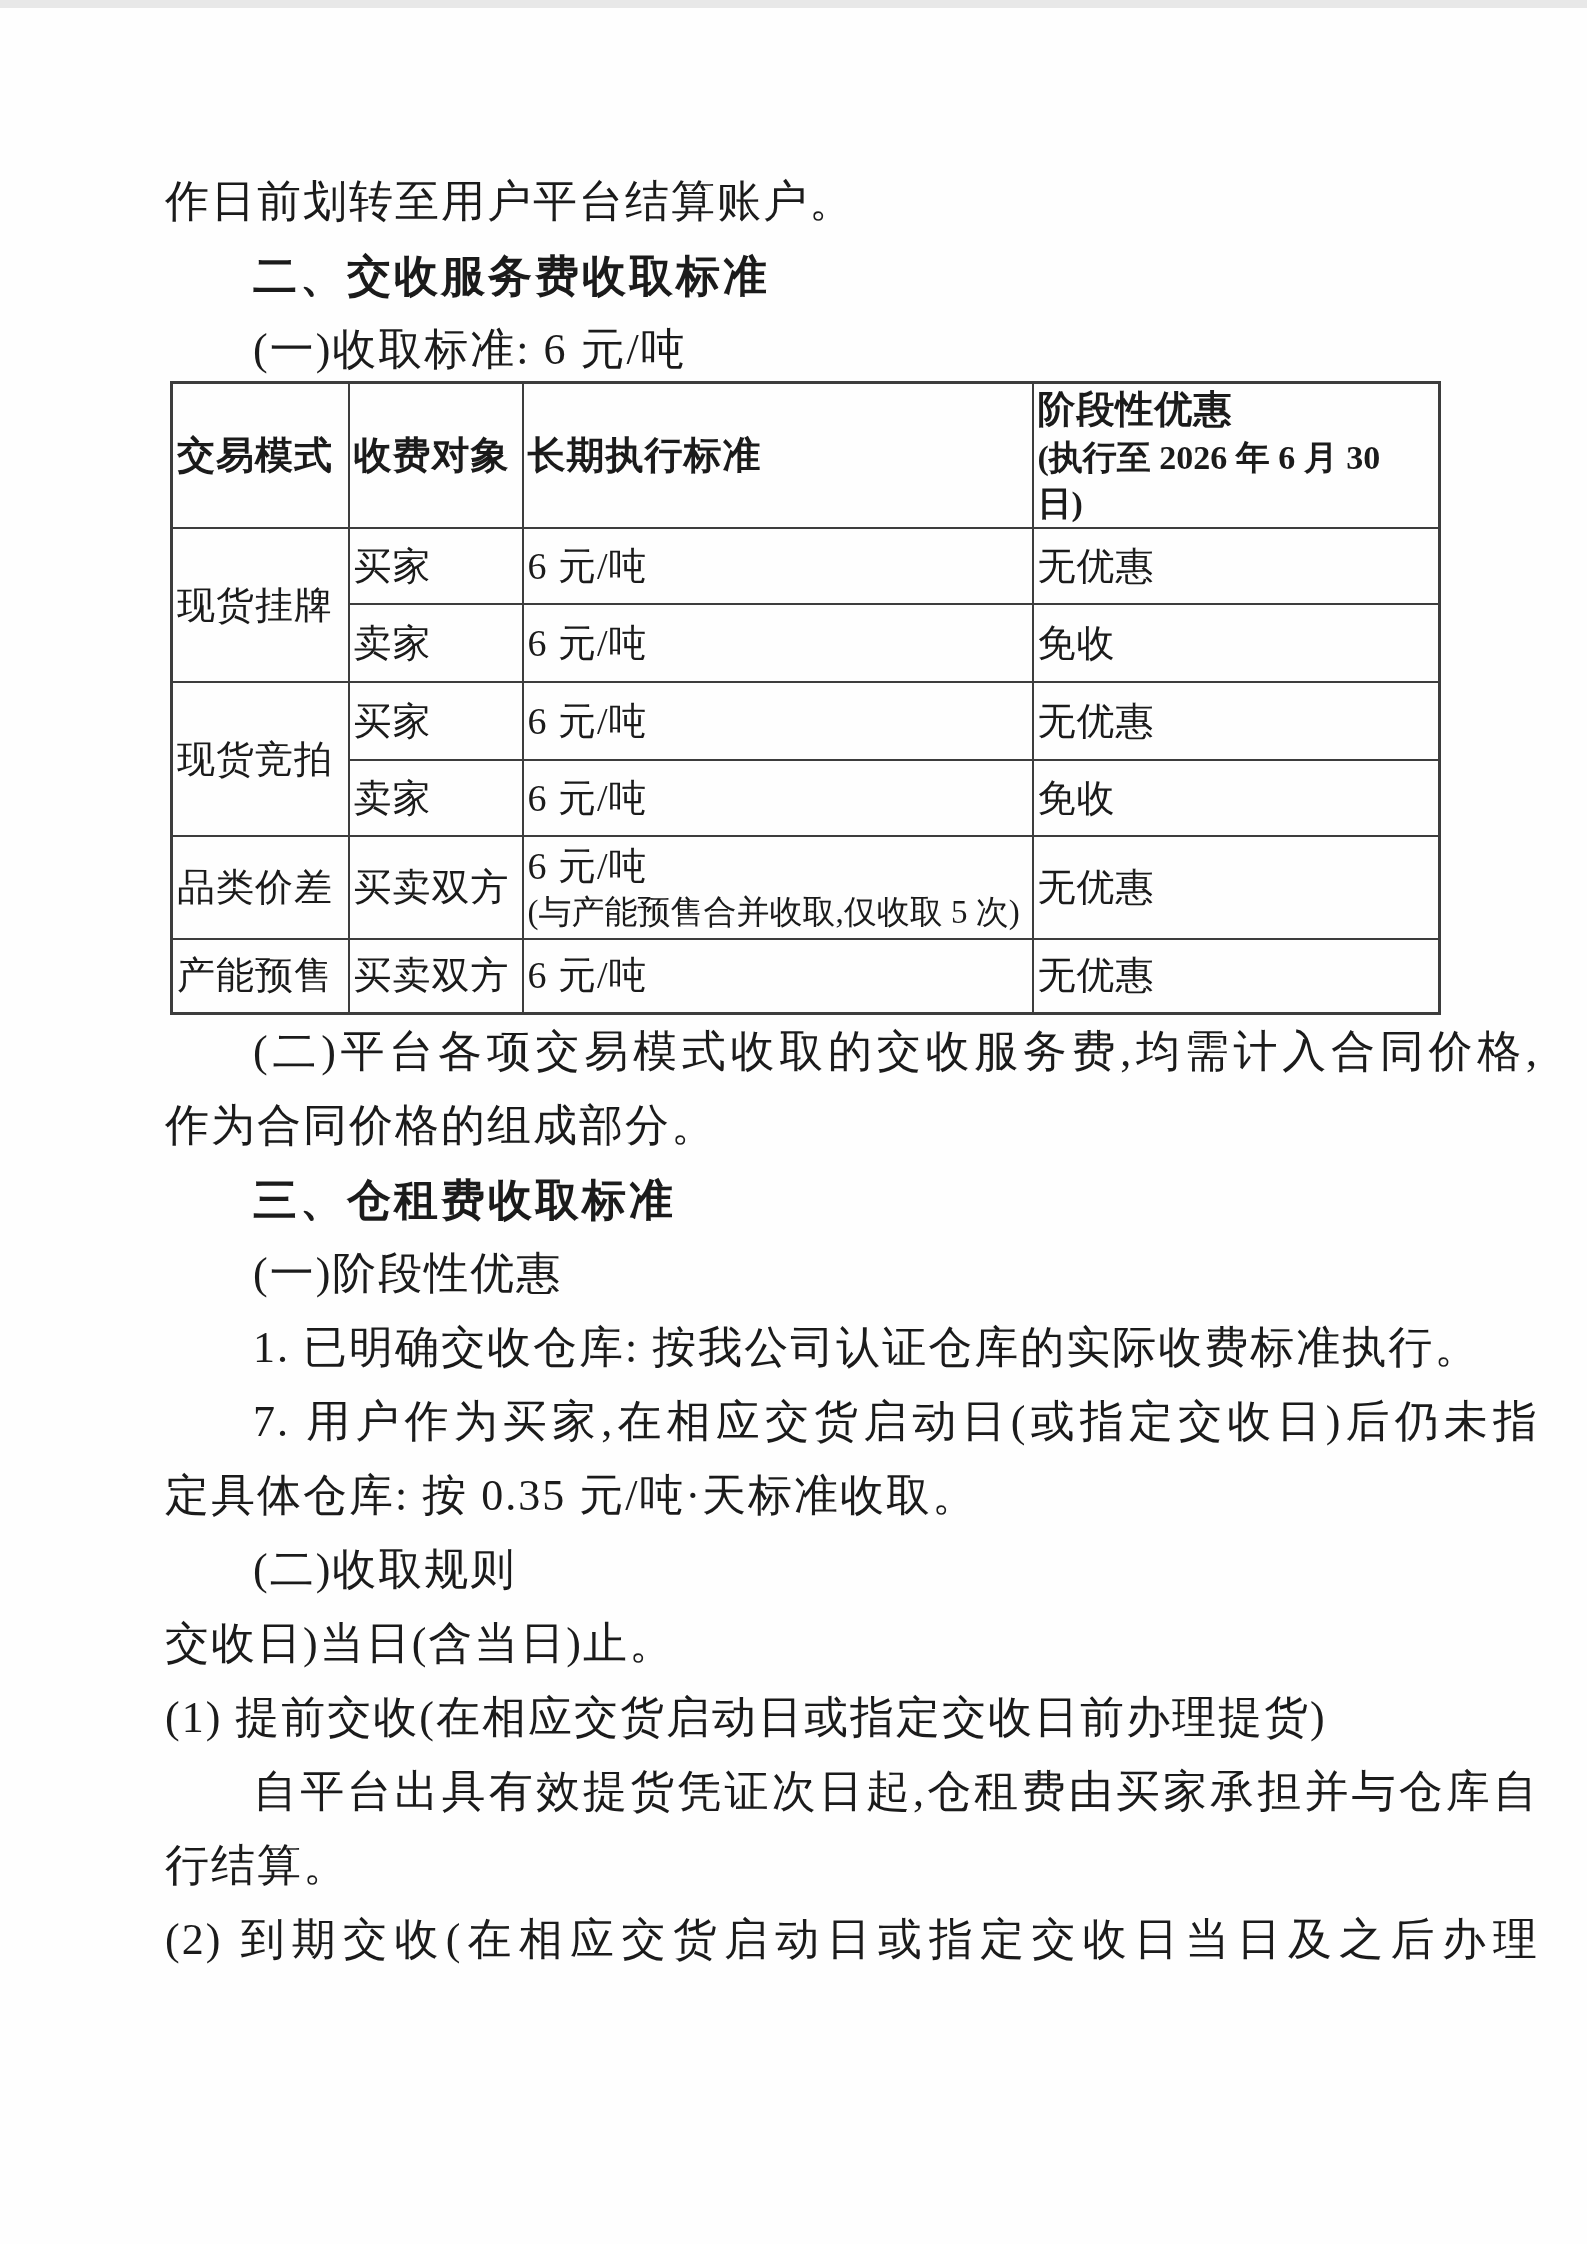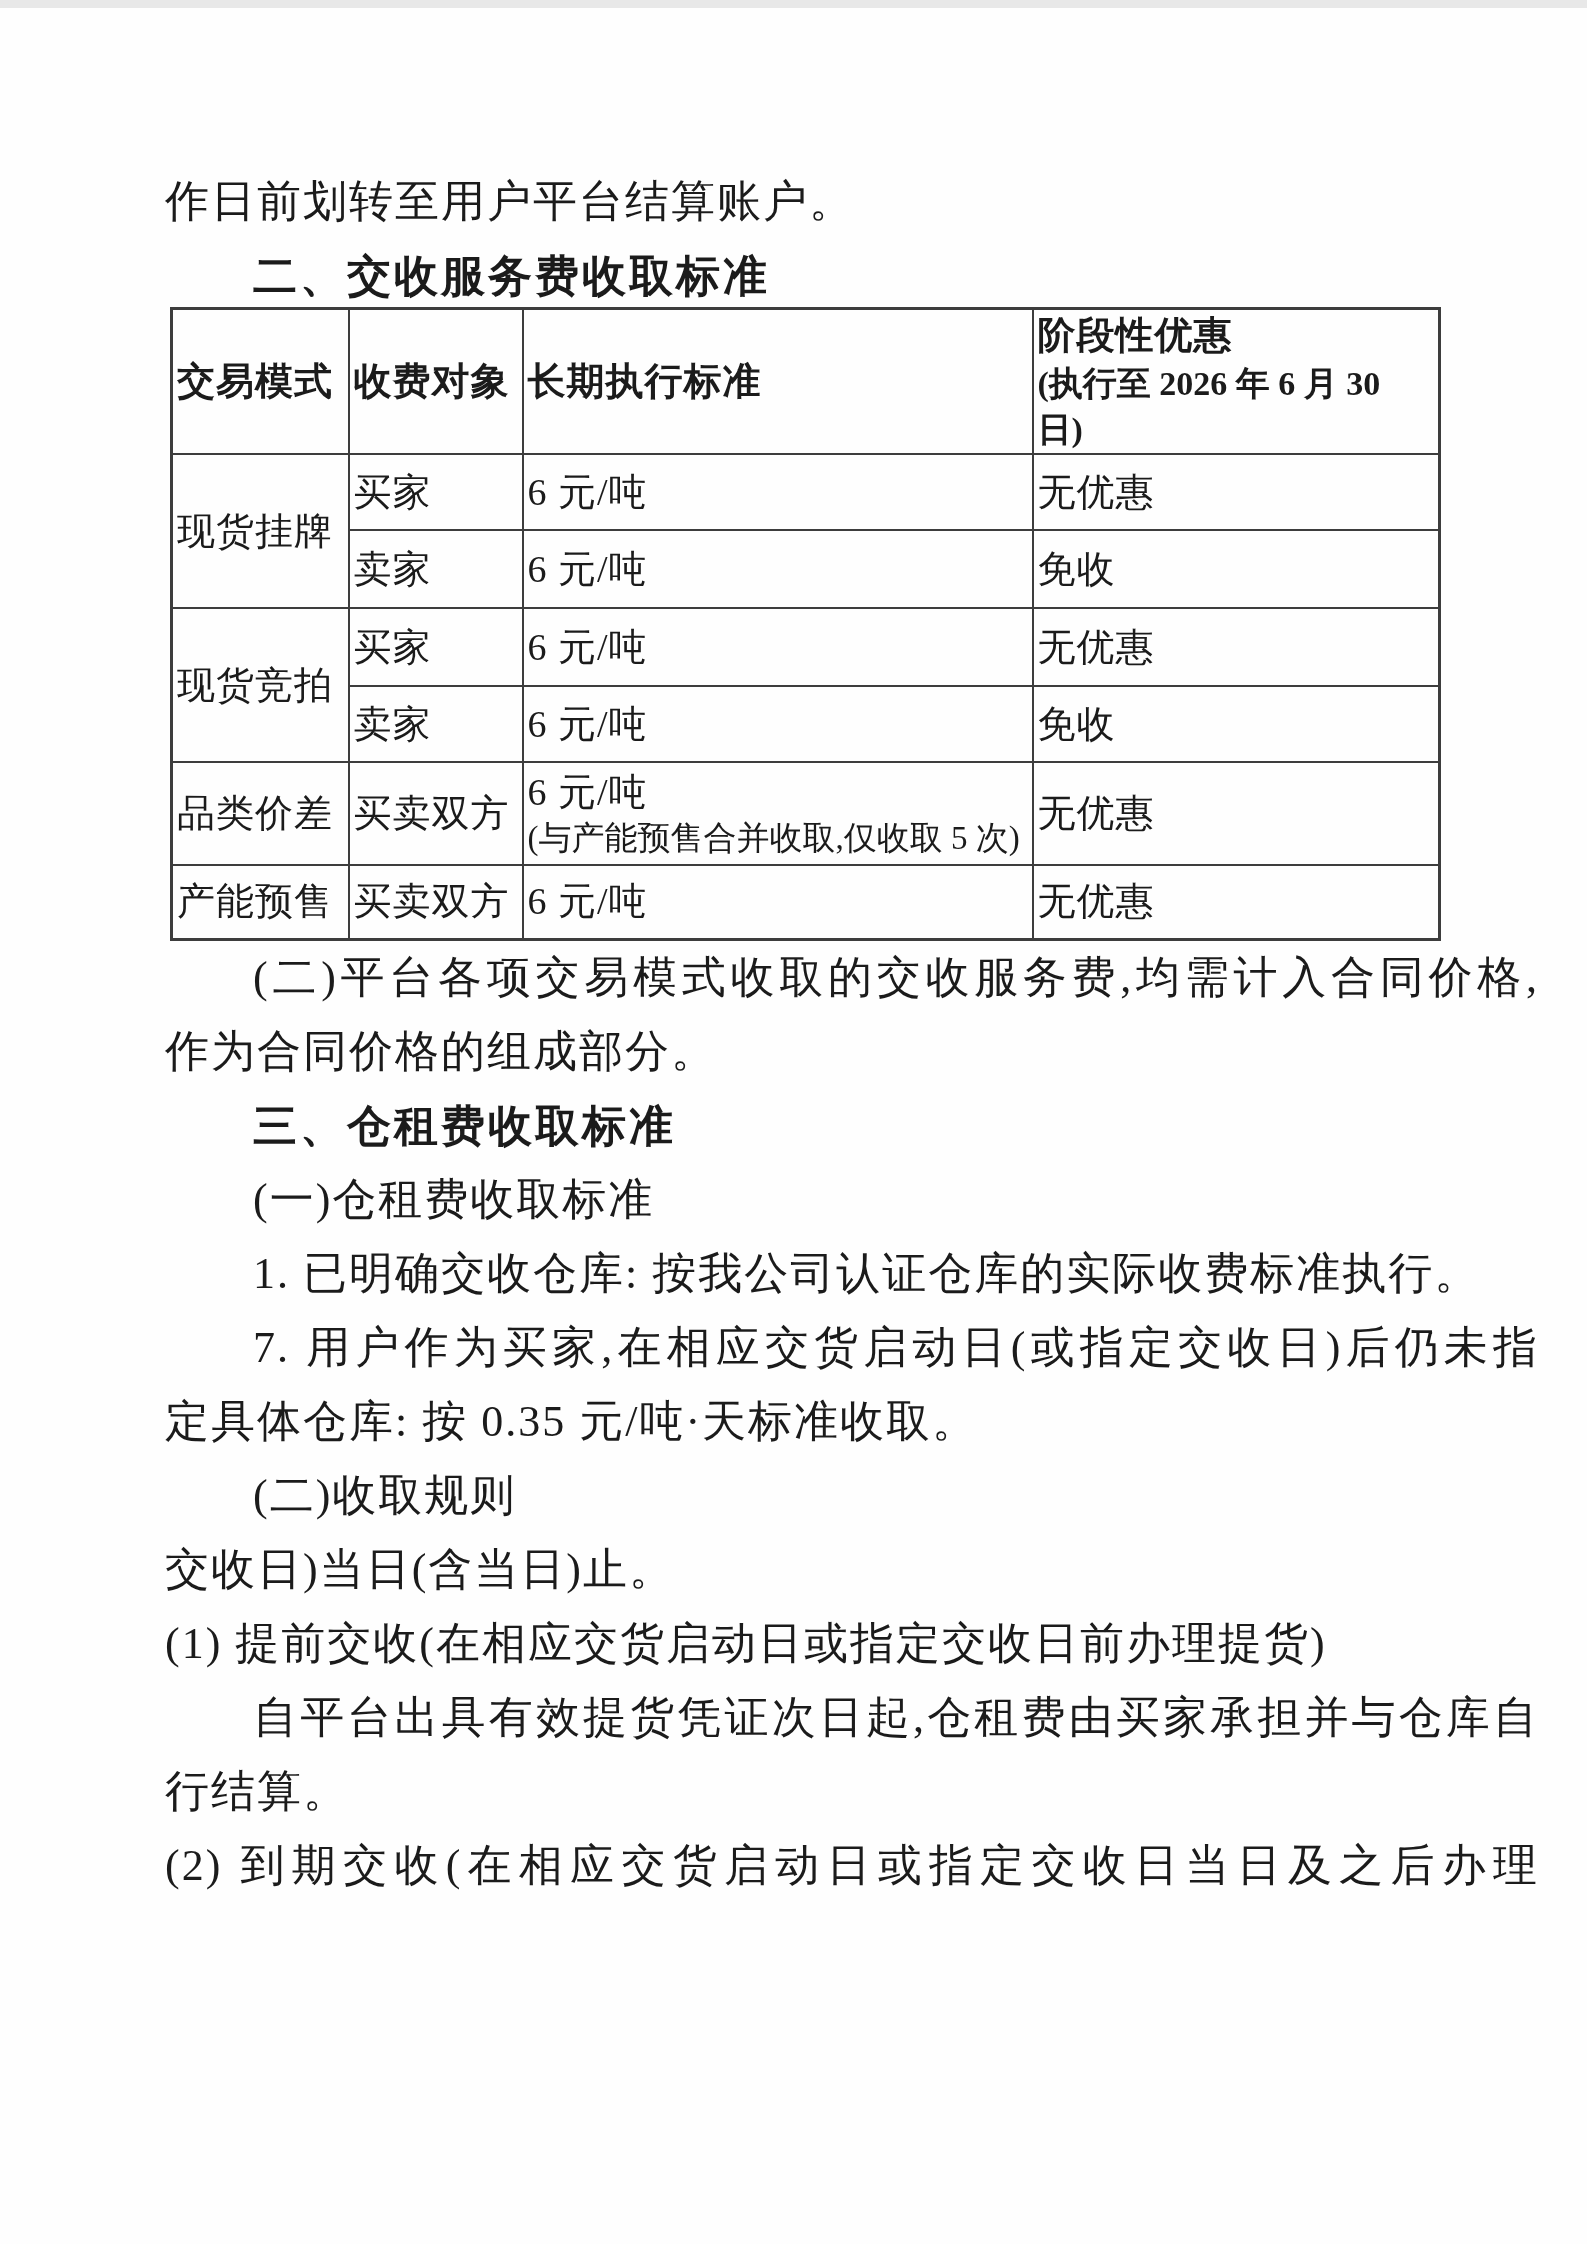--- a/index.html
+++ b/index.html
@@ -74,20 +74,21 @@
 </head>
 <body>
 
 <div class="page">
   <div class="content">
 
     <div class="line">作日前划转至用户平台结算账户。</div>
 
     <div class="line heading indent">二、交收服务费收取标准</div>
 
+    <div class="line indent">(一)收取标准: 6 元/吨</div>
 
     <table class="fee-table">
       <colgroup>
         <col class="c1">
           <col class="c2">
           <col class="c3">
           <col class="c4">
       </colgroup>
       <tbody>
           <tr class="head" style="height:80px;">
@@ -137,21 +138,21 @@
         <td>无优惠</td>
       </tr>
     </tbody>
       </table>
 
     <div class="line indent stretch">(二)平台各项交易模式收取的交收服务费,均需计入合同价格,</div>
     <div class="line">作为合同价格的组成部分。</div>
 
     <div class="line heading indent">三、仓租费收取标准</div>
 
-    <div class="line indent">(一)仓租费收取标准</div>
+    <div class="line indent">(一)阶段性优惠</div>
 
     <div class="line indent">1. 已明确交收仓库: 按我公司认证仓库的实际收费标准执行。</div>
 
     <div class="line indent stretch">7. 用户作为买家,在相应交货启动日(或指定交收日)后仍未指</div>
     <div class="line">定具体仓库: 按 0.35 元/吨·天标准收取。</div>
 
     <div class="line indent">(二)收取规则</div>
 
     <div class="line">交收日)当日(含当日)止。</div>
 

